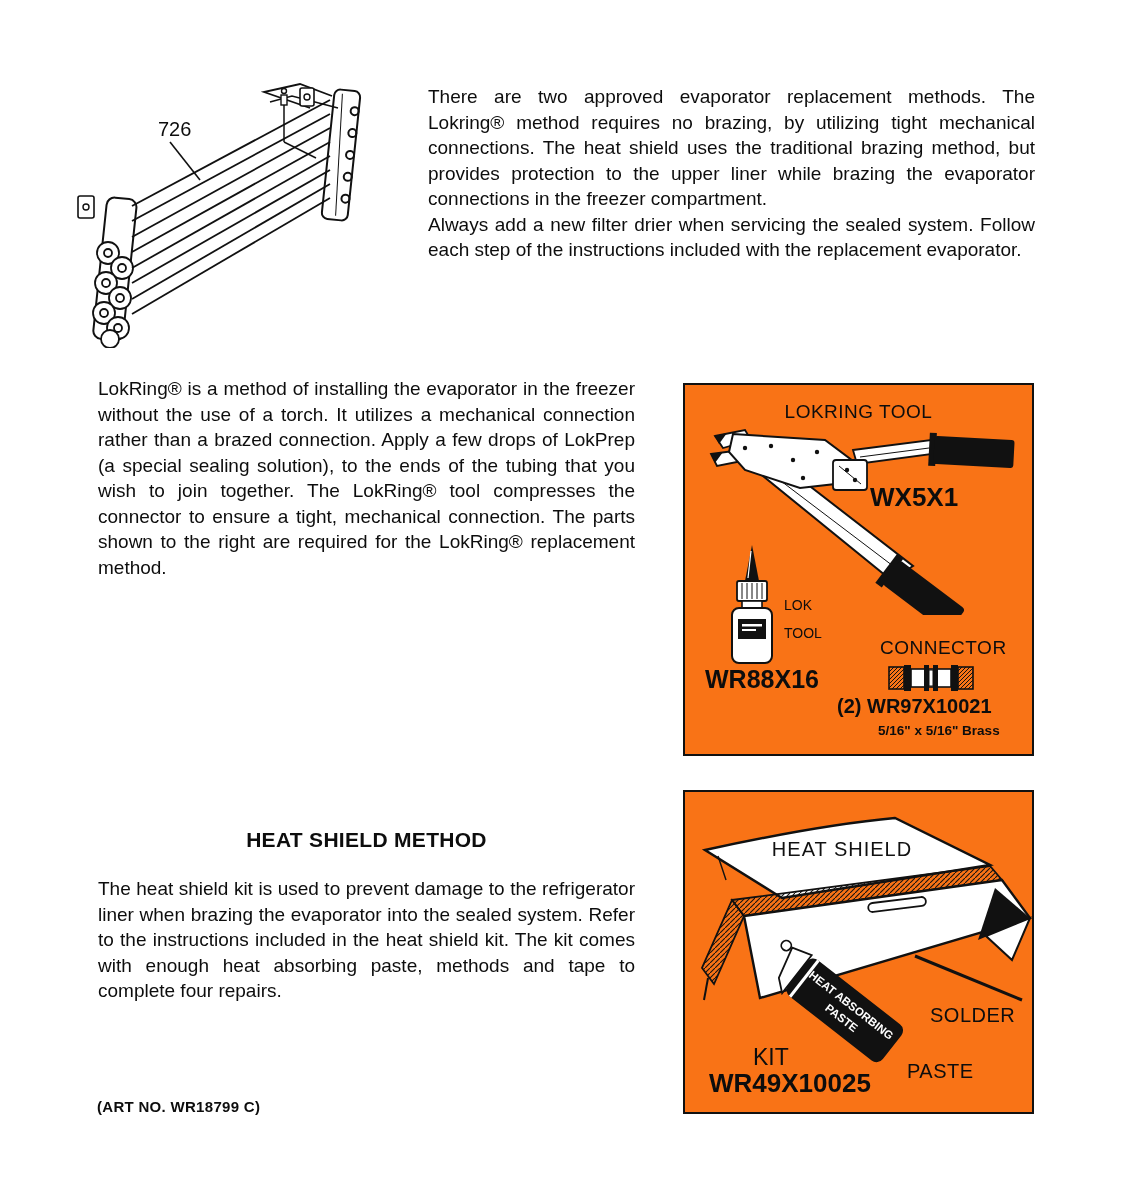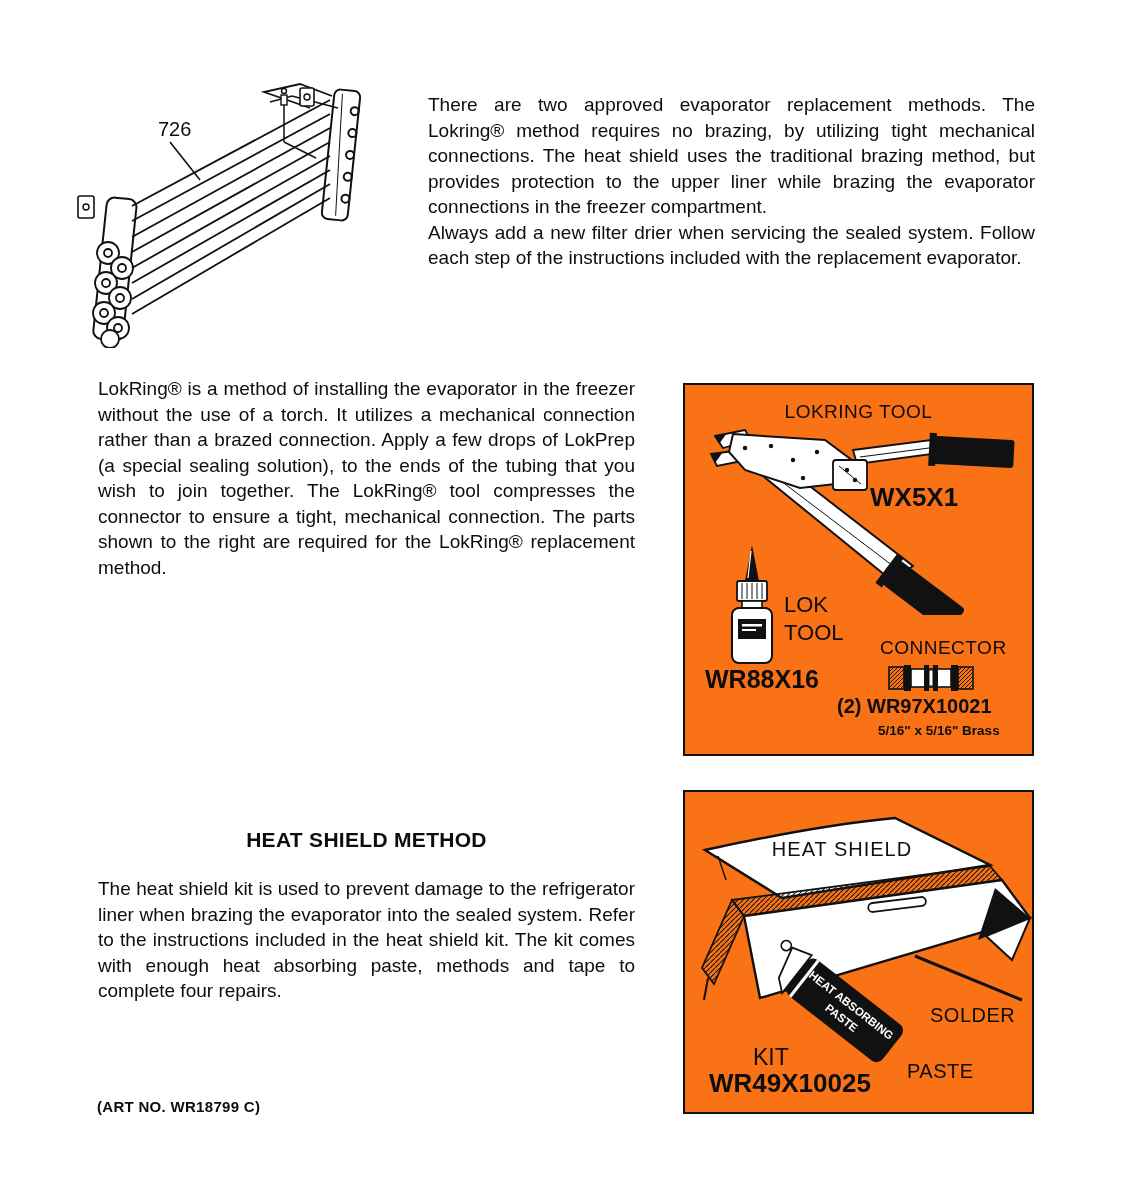--- a/index.html
+++ b/index.html
@@ -2,36 +2,36 @@
 <html><head>
 <meta charset="utf-8">
 <style>
   html,body { margin:0; padding:0; background:#ffffff; }
   .page {
     position:relative; width:1125px; height:1200px; background:#ffffff;
     font-family:"Liberation Sans", sans-serif; color:#0d0d0d; overflow:hidden;
   }
   .page p { margin:0; font-size:19px; line-height:25.5px; text-align:justify; }
   .para2 { margin-top:25px; }
-  .intro { position:absolute; left:428px; top:92px; width:607px; }
+  .intro { position:absolute; left:428px; top:84px; width:607px; }
   .sec { position:absolute; left:98px; width:537px; }
   .sec1 { top:376px; }
   .sec2 { top:828px; }
   .sec h2 {
     margin:0 0 24px 0; font-size:21px; font-weight:bold; text-align:center; letter-spacing:.3px;
   }
   .sec h2 sup { font-size:12px; vertical-align:super; }
   .fig { position:absolute; }
   .box { position:absolute; width:347px; background:#f97316; border:2.5px solid #111; }
   .box1 { left:683px; top:383px; height:369px; }
   .box2 { left:683px; top:790px; height:320px; }
   .cap { position:absolute; white-space:nowrap; line-height:1.15; }
   .cap-title { left:0; right:0; top:16px; text-align:center; font-size:19px; letter-spacing:.5px; }
   .cap-wx5x1 { left:185px; top:98px; font-size:26px; font-weight:bold; }
-  .cap-lokprep { left:99px; top:206px; font-size:22px; line-height:28px; }
+  .cap-lokprep { left:99px; top:206px; font-size:14px; line-height:28px; }
   .cap-wr88x16 { left:20px; top:280px; font-size:25px; font-weight:bold; }
   .cap-connector { left:195px; top:252px; font-size:19px; letter-spacing:.5px; }
   .cap-connpart { left:152px; top:310px; font-size:20px; font-weight:bold; }
   .cap-connspec { left:193px; top:338px; font-size:13.5px; font-weight:bold; }
   .cap-solder { left:245px; top:212px; font-size:20px; letter-spacing:.5px; }
   .cap-paste { left:222px; top:268px; font-size:20px; letter-spacing:.5px; }
   .cap-kit { left:68px; top:252px; font-size:23px; }
   .cap-kitpart { left:24px; top:277px; font-size:26px; font-weight:bold; }
   .callout-726 { position:absolute; left:158px; top:118px; font-size:20px; }
   .artno { position:absolute; left:97px; top:1098px; font-size:15px; font-weight:bold; letter-spacing:.3px; }

